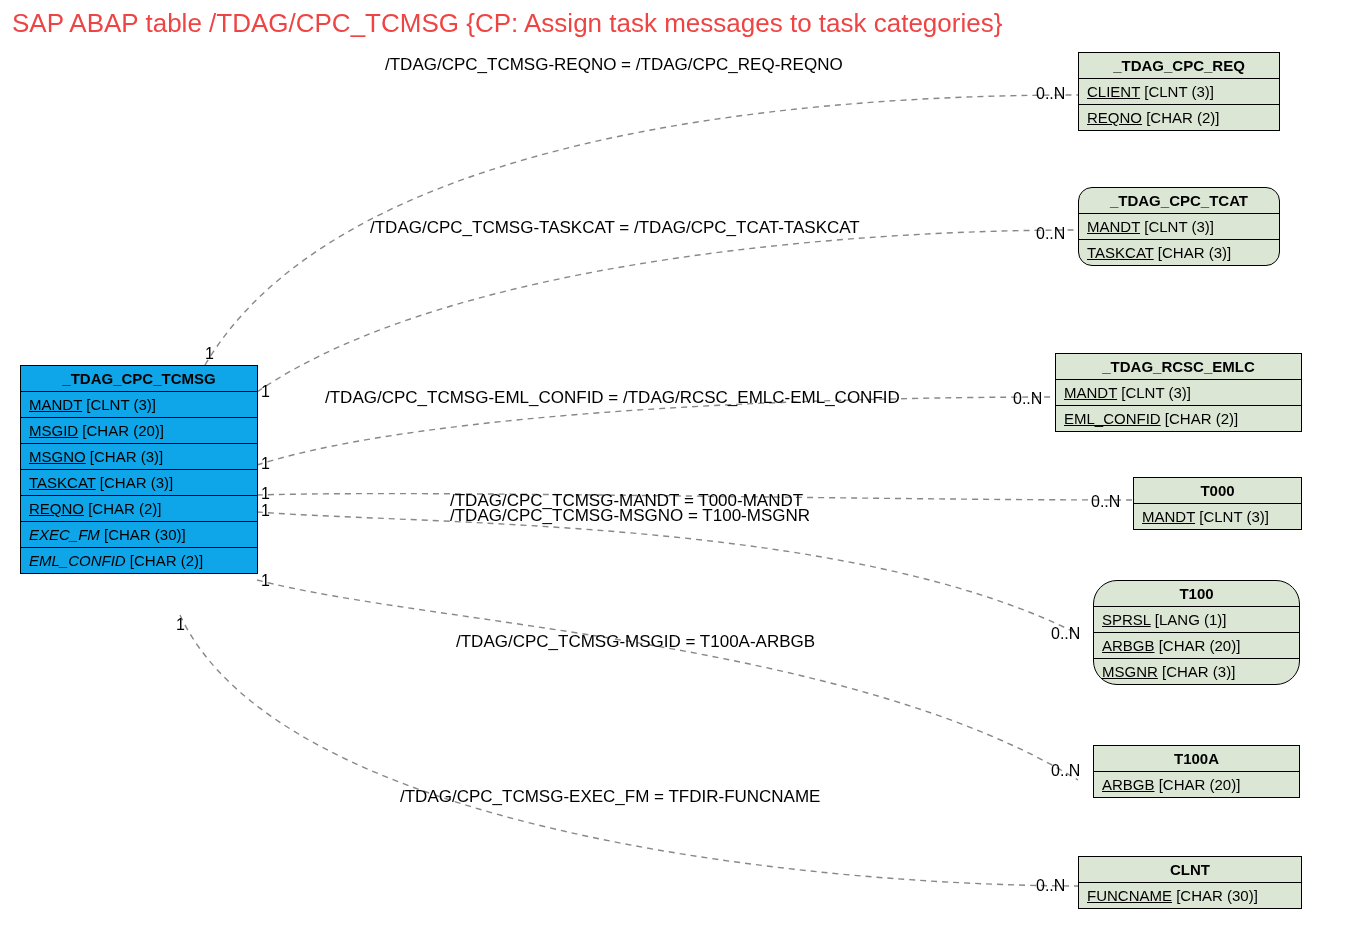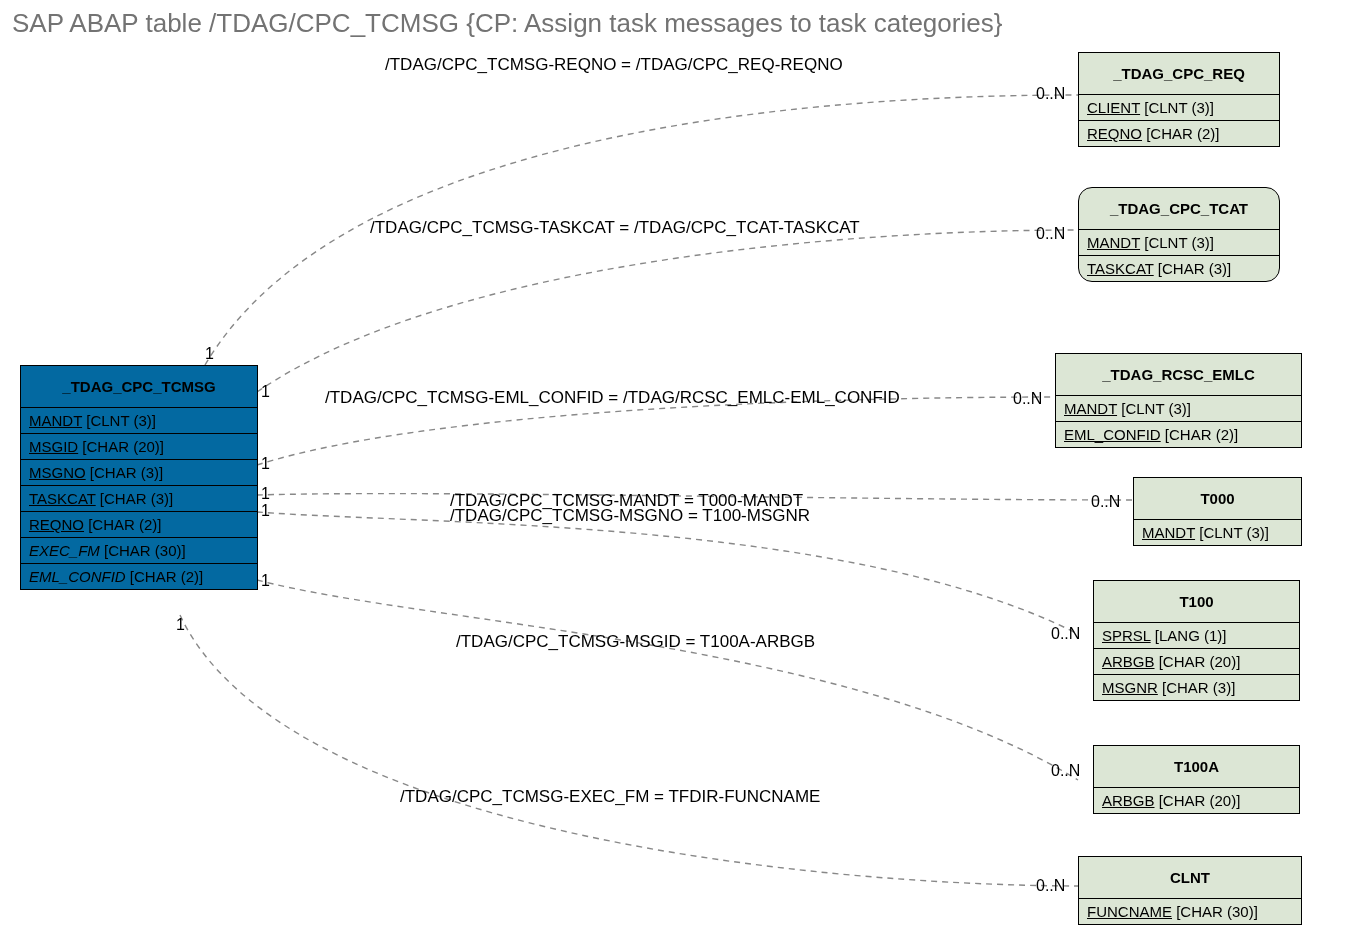--- a/index.html
+++ b/index.html
@@ -11,35 +11,35 @@
     height: 933px;
     position: relative;
     overflow: hidden;
   }
   .title {
     position: absolute;
     left: 12px;
     top: 8px;
     font-size: 26px;
     font-weight: normal;
-    color: #737373;
+    color: #ef4444;
   }
   .entity {
     position: absolute;
     border: 1px solid #000;
     background: #dce6d5;
     font-size: 15px;
   }
   .entity.main {
-    background: #0369a1;
+    background: #0ea5e9;
   }
   .entity .header {
     text-align: center;
     font-weight: bold;
-    padding: 12px 8px;
+    padding: 4px 8px;
     border-bottom: 1px solid #000;
     white-space: nowrap;
   }
   .entity .row {
     padding: 4px 8px;
     border-bottom: 1px solid #000;
     white-space: nowrap;
   }
   .entity .row:last-child {
     border-bottom: none;
@@ -123,21 +123,21 @@
   <div class="header">_TDAG_RCSC_EMLC</div>
   <div class="row"><span class="fieldname">MANDT</span> <span class="typeinfo">[CLNT (3)]</span></div>
   <div class="row"><span class="fieldname">EML_CONFID</span> <span class="typeinfo">[CHAR (2)]</span></div>
 </div>
 
 <div class="entity" style="left:1133px; top:477px; width:167px;">
   <div class="header">T000</div>
   <div class="row single"><span class="fieldname">MANDT</span> <span class="typeinfo">[CLNT (3)]</span></div>
 </div>
 
-<div class="entity" style="left:1093px; top:580px; width:205px;">
+<div class="entity" style="left:1093px; top:580px; width:205px;border-radius:24px;">
   <div class="header">T100</div>
   <div class="row"><span class="fieldname">SPRSL</span> <span class="typeinfo">[LANG (1)]</span></div>
   <div class="row"><span class="fieldname">ARBGB</span> <span class="typeinfo">[CHAR (20)]</span></div>
   <div class="row"><span class="fieldname">MSGNR</span> <span class="typeinfo">[CHAR (3)]</span></div>
 </div>
 
 <div class="entity" style="left:1093px; top:745px; width:205px;">
   <div class="header">T100A</div>
   <div class="row single"><span class="fieldname">ARBGB</span> <span class="typeinfo">[CHAR (20)]</span></div>
 </div>

